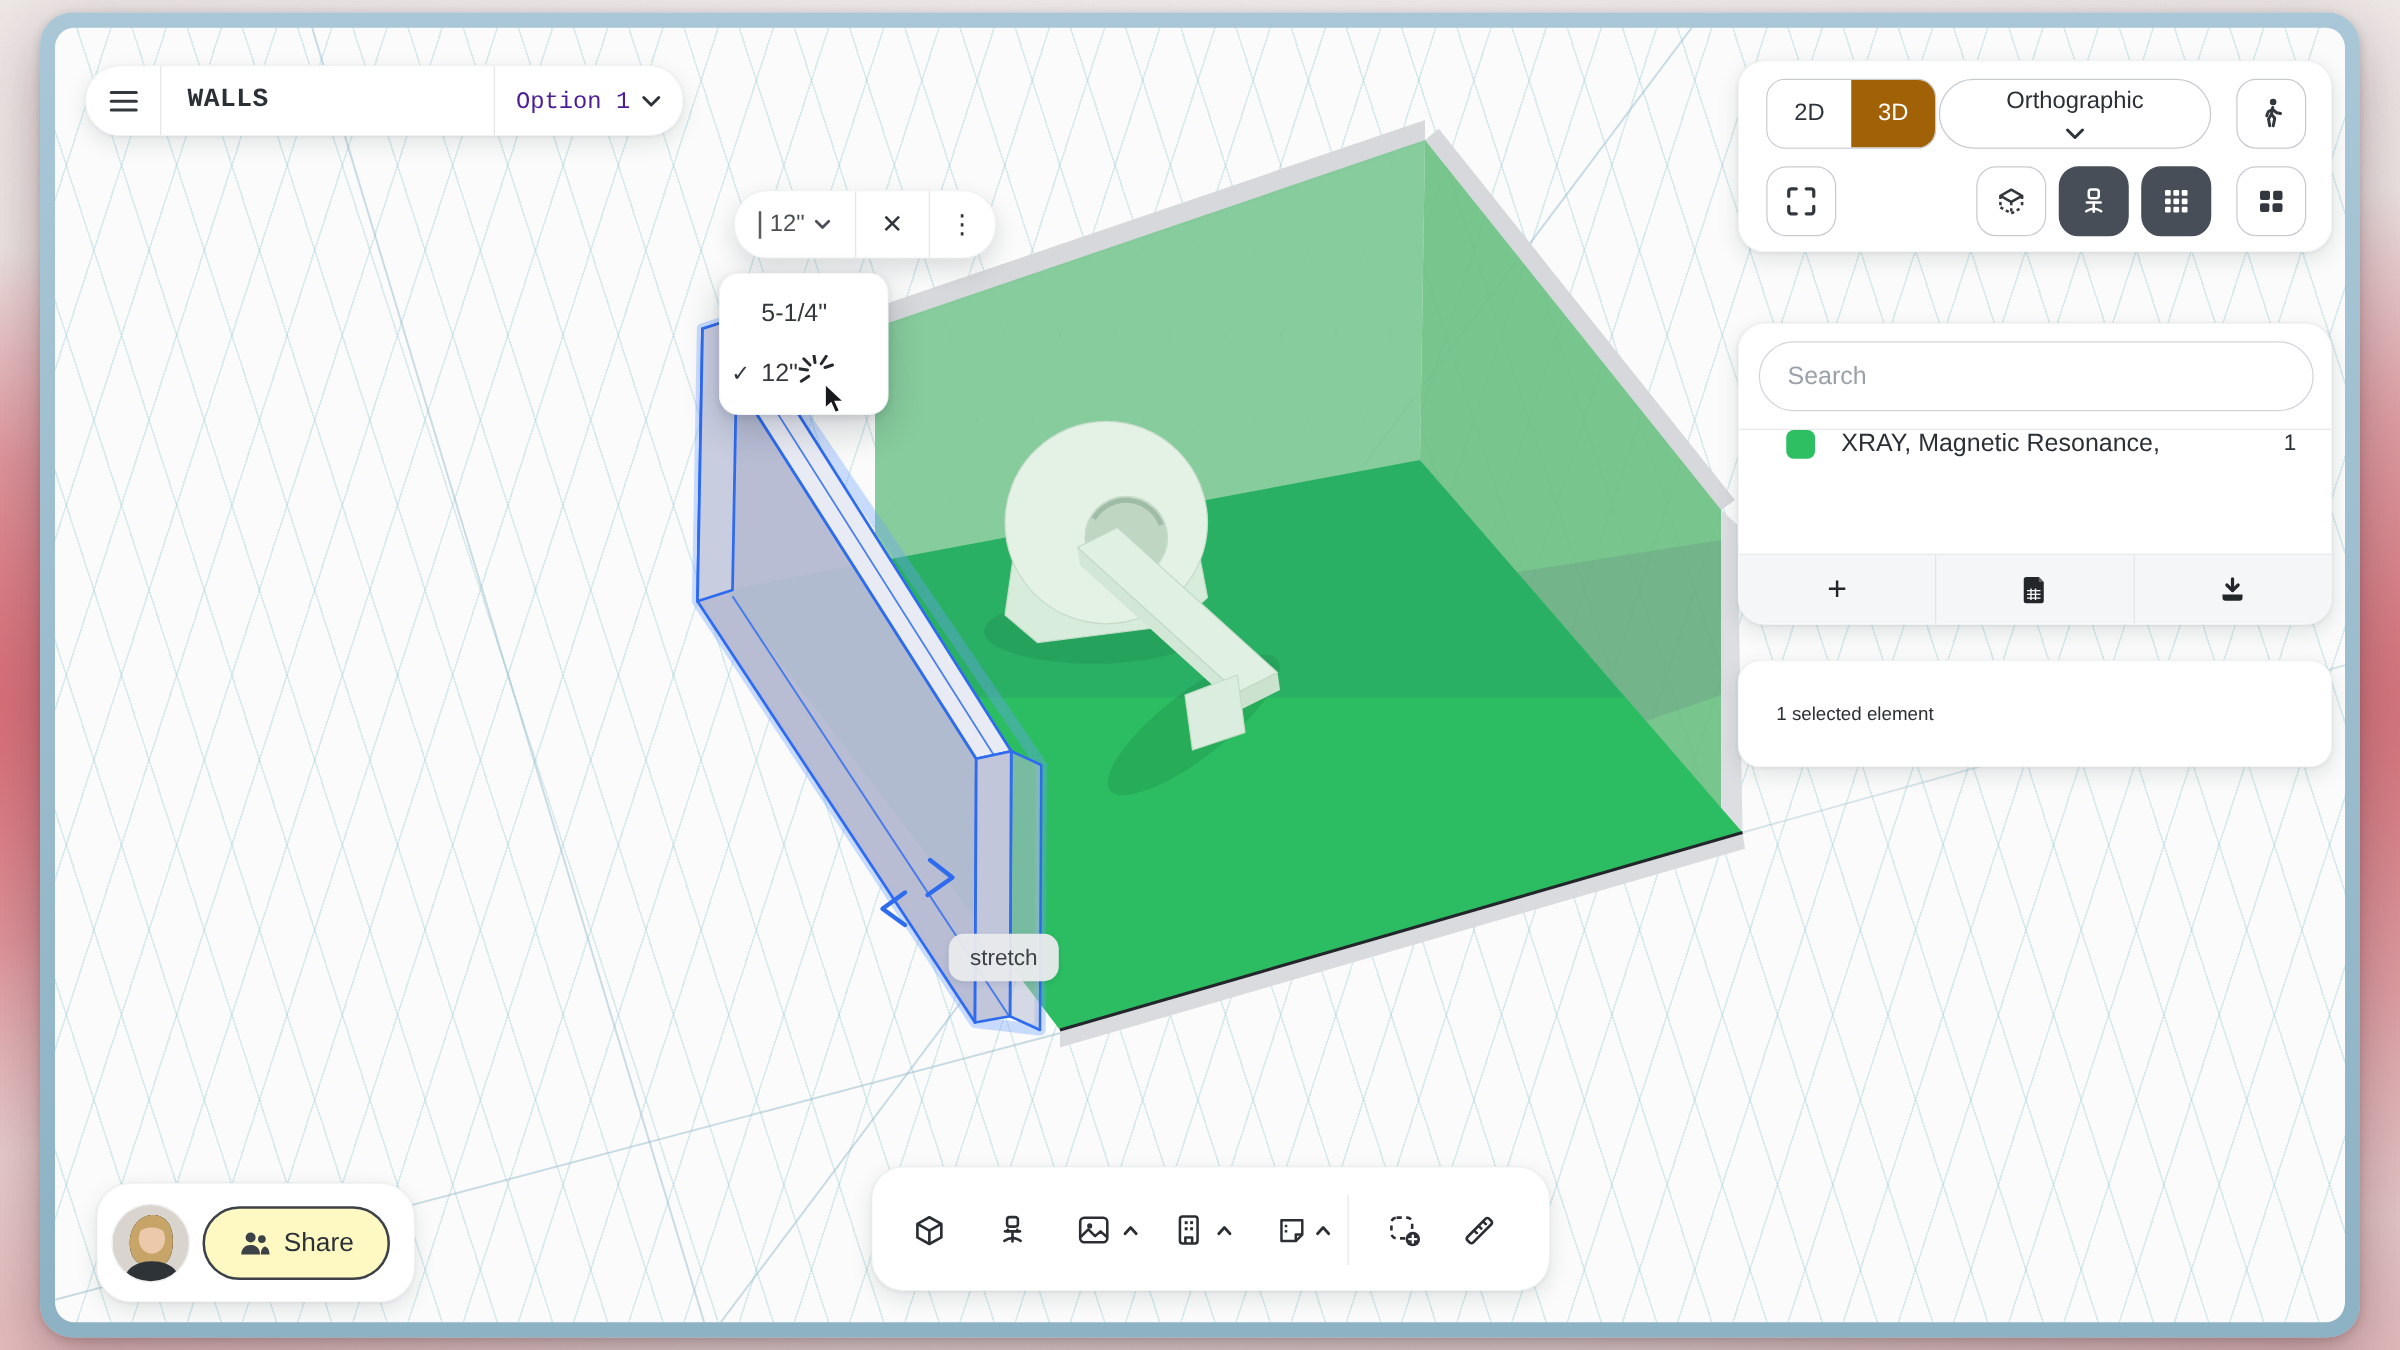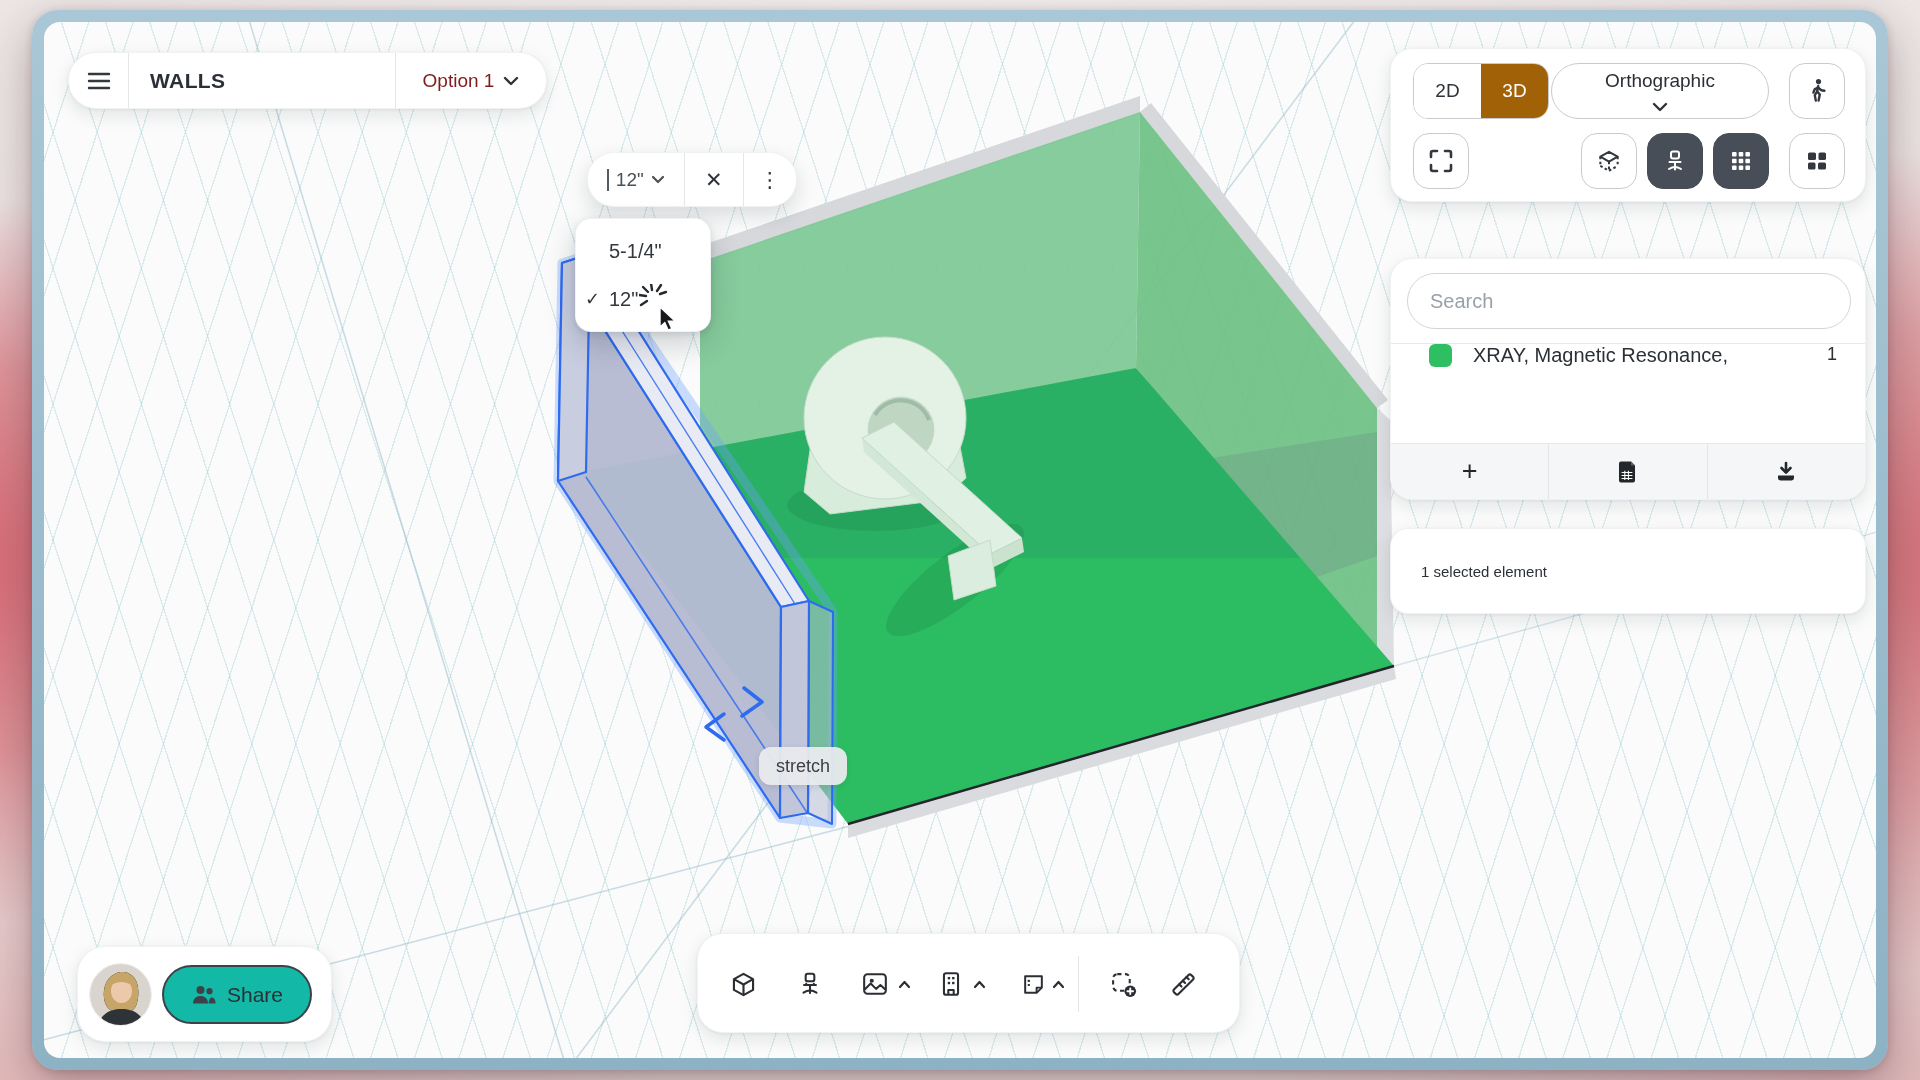--- a/index.html
+++ b/index.html
@@ -29,25 +29,25 @@
   .scene { position:absolute; left:0; top:0; }
 
   
   .card { position:absolute; background:#fff; border:1px solid rgba(20,30,40,.06);
       box-shadow:0 6px 18px rgba(20,30,50,.10), 0 1px 3px rgba(20,30,50,.06); }
   .divider-v { width:1px; background:#e4e6e9; align-self:stretch; }
 
   
   .topbar { left:24px; top:30px; width:479px; height:57px; border-radius:28px;
       display:flex; align-items:stretch; }
-  .topbar .seg { display:flex; align-items:center; }
+  .topbar .seg { display:flex; align-items:center;font-family:Liberation Mono, monospace; }
   .hamburger-wrap { width:59px; justify-content:center; }
   .walls-title { flex:1; padding-left:21px; font-size:21px; font-weight:700;
       letter-spacing:.4px; color:#2b3036; }
-  .option-seg { width:150px; justify-content:center; gap:9px; font-size:19px; color:#7f1d1d; }
+  .option-seg { width:150px; justify-content:center; gap:9px; font-size:19px; color:#4c1d95; }
 
   
   .wall-toolbar { left:543px; top:130px; width:210px; height:55px; border-radius:27px;
       display:flex; align-items:stretch; box-shadow:0 8px 20px rgba(20,30,50,.14); }
   .wt-seg { display:flex; align-items:center; justify-content:center; }
   .wt-input { width:97px; gap:7px; }
   .caret-bar { width:1.5px; height:22px; background:#555b61; }
   .wt-value { font-size:19px; color:#4a5056; }
   .wt-x { width:58px; font-size:21px; color:#2f343a; }
   .wt-kebab { width:53px; font-size:21px; color:#2f343a; letter-spacing:0; }
@@ -103,21 +103,21 @@
       display:flex; align-items:center; justify-content:center; }
   .bt-chev { position:absolute; top:44px; width:14px; height:12px; margin-left:-7px;
       display:flex; align-items:center; justify-content:center; }
   .bt-div { position:absolute; top:22px; width:1px; height:56px; background:#e4e6e9; }
 
   
   .presence-card { left:33px; top:924px; width:255px; height:96px; border-radius:28px; }
   .avatar { position:absolute; left:11px; top:16px; width:63px; height:63px; border-radius:50%;
       overflow:hidden; border:1px solid rgba(0,0,0,.07); }
   .share-btn { position:absolute; left:84px; top:18px; width:150px; height:59px;
-      border:2px solid #3c4248; border-radius:30px; background:#14b8a6; display:flex;
+      border:2px solid #3c4248; border-radius:30px; background:#fef9c3; display:flex;
       align-items:center; justify-content:center; gap:10px; }
   .share-label { font-size:21px; color:#2b3036; }
 
   
   .stretch-tip { position:absolute; left:715px; top:725px; width:88px; height:38px;
       background:rgba(233,234,236,.95); border-radius:12px; display:flex; align-items:center;
       justify-content:center; font-size:18px; color:#3c4147;
       box-shadow:0 2px 6px rgba(20,30,50,.10); }
 
   .cursor-svg { position:absolute; left:595px; top:262px; pointer-events:none; }

